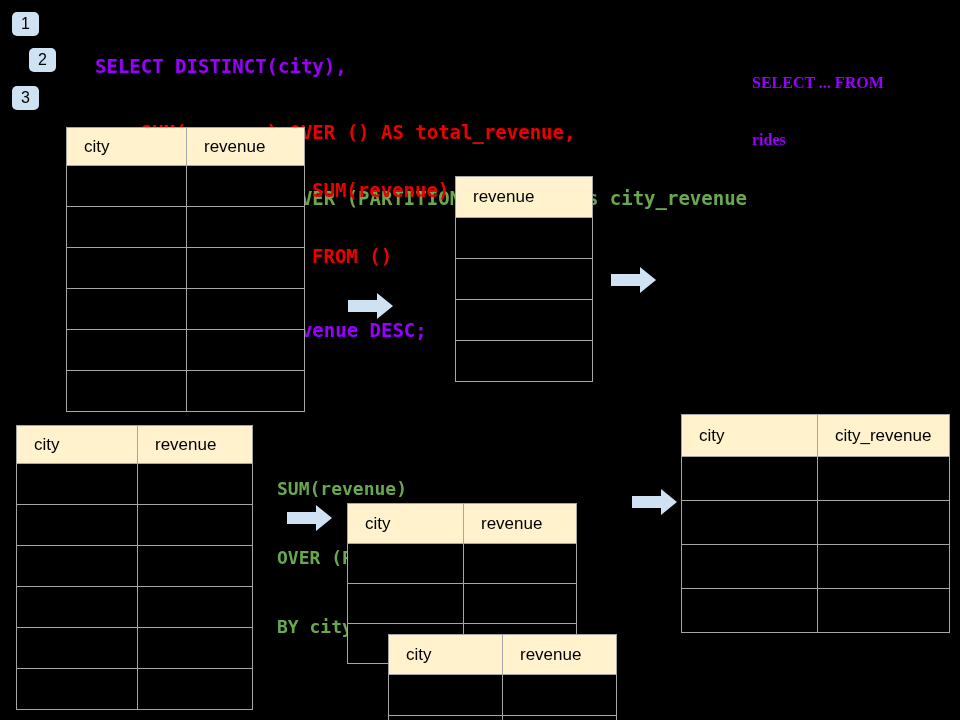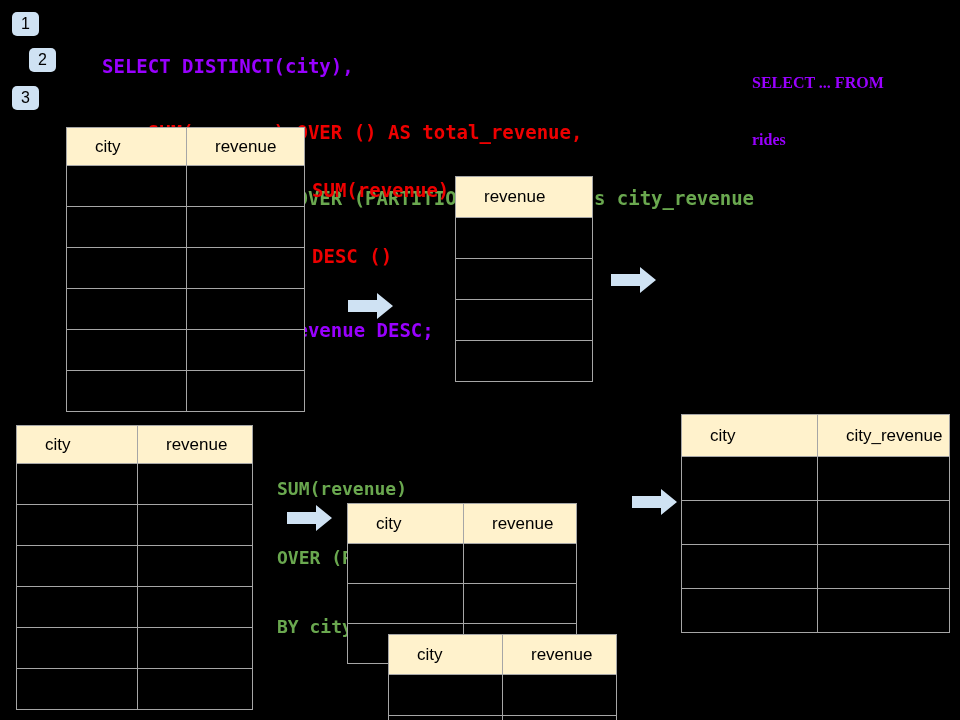--- a/index.html
+++ b/index.html
@@ -10,21 +10,21 @@
     overflow:hidden;
     font-family:"Liberation Sans", sans-serif;
   }
   
   .code {
     position:absolute;
     font-family:"DejaVu Sans Mono", monospace;
     font-weight:bold;
     white-space:pre;
   }
-  .code-main { left:102px; top:11px; font-size:19px; line-height:22px; }
+  .code-main { left:95px; top:11px; font-size:19px; line-height:22px; }
   .code-note { left:752px; top:35px; font-size:16px; line-height:19px;font-family:Liberation Serif, serif; }
   .lbl-total { left:312px; top:135px; font-size:19px; line-height:22px; }
   .lbl-part  { left:277px; top:431px; font-size:18px; line-height:23px; }
   .purple { color:#9900FF; }
   .red    { color:#EE0000; }
   .green  { color:#6AA84F; }
   
   .badge {
     position:absolute;
     width:27px; height:24px;
@@ -43,21 +43,21 @@
     border-collapse:collapse;
     table-layout:fixed;
   }
   th, td { border:1px solid #A6A6A6; }
   th {
     background:#FFF2CC;
     color:#000;
     font-weight:normal;
     font-size:17px;
     text-align:left;
-    padding-left:28px;
+    padding-left:17px;
     vertical-align:middle;
   }
   td { background:#000; }
   .t-src-top     { left:66px;  top:127px; width:239px; }
   .t-src-top th  { height:38px; } .t-src-top td { height:41px; }
   .t-total       { left:455px; top:176px; width:138px; }
   .t-total th    { height:41px; } .t-total td { height:41px; }
   .t-src-bot     { left:16px;  top:425px; width:237px; }
   .t-src-bot th  { height:38px; } .t-src-bot td { height:41px; }
   .t-part        { left:347px; top:503px; width:230px; }
@@ -88,21 +88,21 @@
   <div class="purple">  ORDER by city_revenue DESC;</div>
 </div>
 
 <div class="code code-note purple">
   <div>SELECT ... FROM</div>
   <div>rides</div>
 </div>
 
 <div class="code lbl-total red">
   <div>SUM(revenue)</div>
-  <div>DESC ()</div>
+  <div>FROM ()</div>
 </div>
 
 <div class="code lbl-part green">
   <div>SUM(revenue)</div>
   <div>OVER (PARTITION</div>
   <div>BY city)</div>
 </div>
 
 <table class="t-src-top">
   <colgroup>

